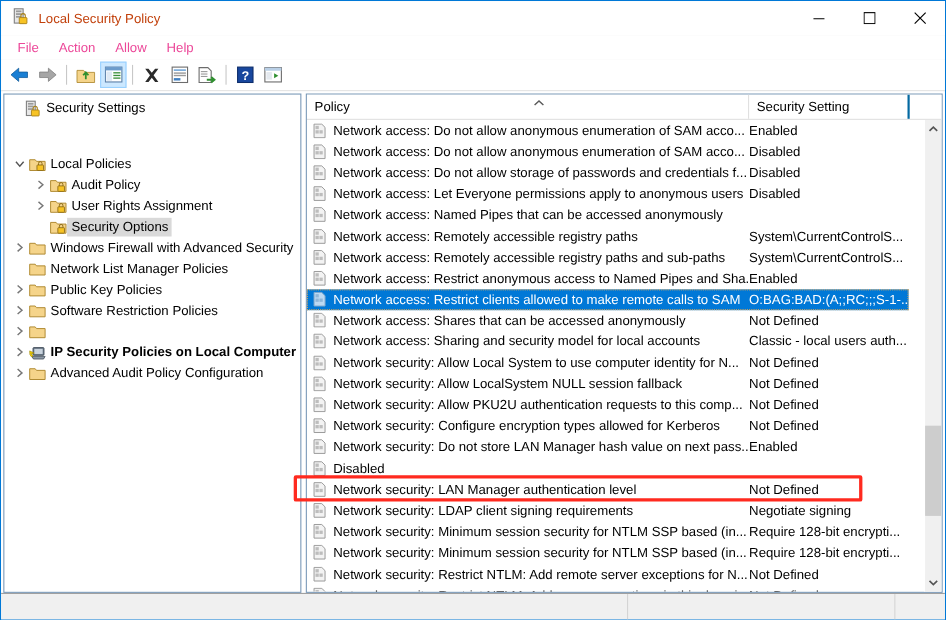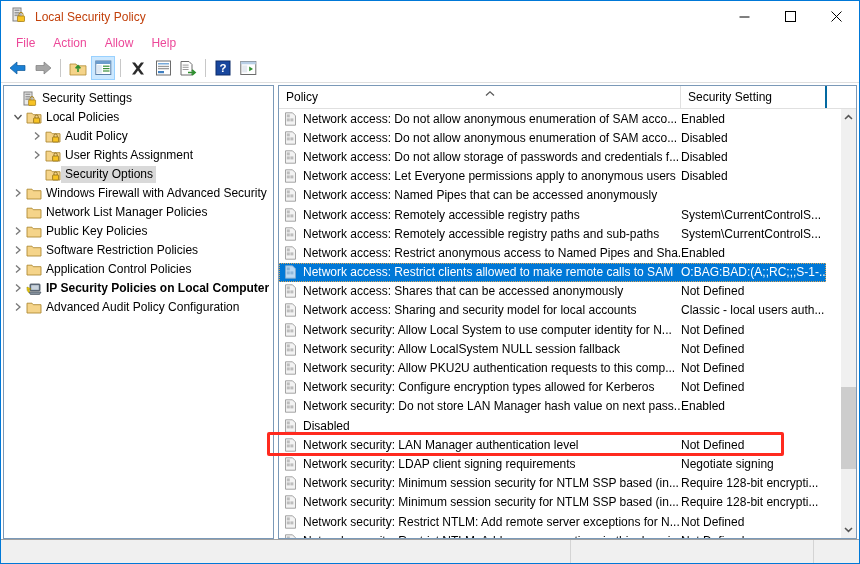--- a/index.html
+++ b/index.html
@@ -439,21 +439,21 @@
               <rect x="3.4" y="5" width="5" height="1.5" fill="#9a9a9a"></rect>
               <rect x="3.4" y="7.4" width="5" height="1.5" fill="#9a9a9a"></rect>
               <rect x="6.6" y="9" width="7" height="5.4" rx="0.6" fill="#f7c325" stroke="#a8811a" stroke-width="0.8"></rect>
               <path d="M8.1 9 v-1.5 a1.9 1.9 0 0 1 3.8 0 V9" fill="none" stroke="#a8811a" stroke-width="1"></path>
             </svg>
           </span>
           <span class="tree-label">Security Settings</span>
         </div>
 
 
-        <div class="tree-row" style="padding-left:6px;">
+        <div class="tree-row" style="padding-left:6px;margin-top:32px;">
           <span class="twisty">
             <svg width="10" height="10" viewBox="0 0 10 10">
                 <path d="M1.5 3 L5 7 L8.5 3" fill="none" stroke="#555" stroke-width="1.3"></path>
               </svg>
           </span>
           <span class="tree-ico">
             <svg width="16" height="16" viewBox="0 0 16 16">
               <path d="M1 3.2 h5 l1.2 1.5 H15 V13 H1 Z" fill="#f5d48a" stroke="#b08b33" stroke-width="0.9"></path>
               <rect x="7.6" y="8" width="6" height="5" rx="0.6" fill="#f7c325" stroke="#8d6c18" stroke-width="0.8"></rect>
               <path d="M9 8 v-1.4 a1.6 1.6 0 0 1 3.2 0 V8" fill="none" stroke="#8d6c18" stroke-width="0.9"></path>
@@ -562,21 +562,20 @@
           <span class="twisty">
             <svg width="10" height="10" viewBox="0 0 10 10">
                 <path d="M3 1.5 L7 5 L3 8.5" fill="none" stroke="#777" stroke-width="1.3"></path>
               </svg>
           </span>
           <span class="tree-ico">
             <svg width="16" height="16" viewBox="0 0 16 16">
                 <path d="M1 3.2 h5 l1.2 1.5 H15 V13 H1 Z" fill="#f5d48a" stroke="#b08b33" stroke-width="0.9"></path>
               </svg>
           </span>
-          <span class="tree-label">Application Control Policies</span>
         </div>
 
         <div class="tree-row" style="padding-left:6px;font-weight:bold;">
           <span class="twisty">
             <svg width="10" height="10" viewBox="0 0 10 10">
                 <path d="M3 1.5 L7 5 L3 8.5" fill="none" stroke="#777" stroke-width="1.3"></path>
               </svg>
           </span>
           <span class="tree-ico">
             <svg width="16" height="16" viewBox="0 0 16 16">

